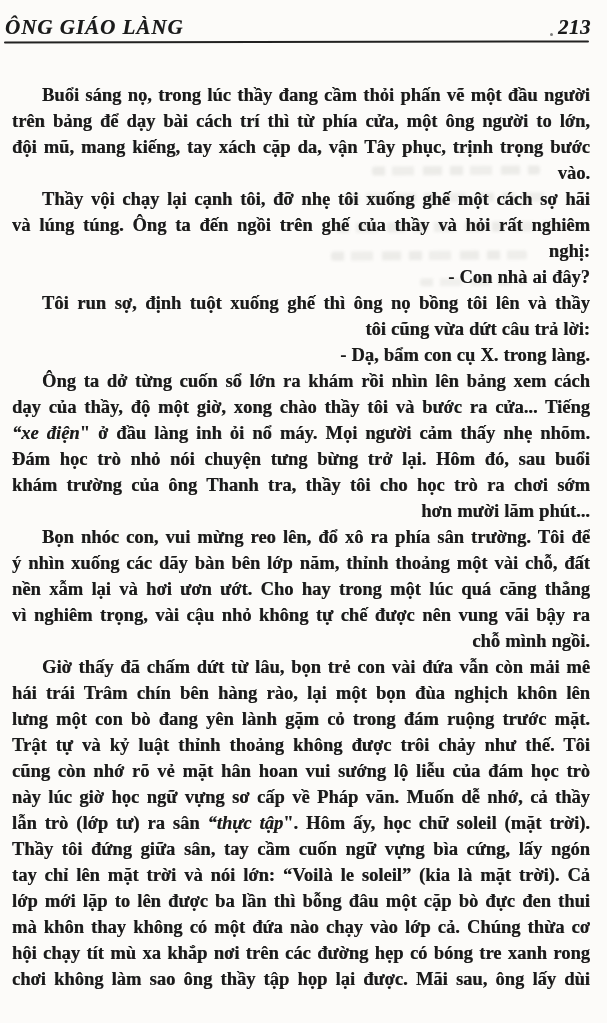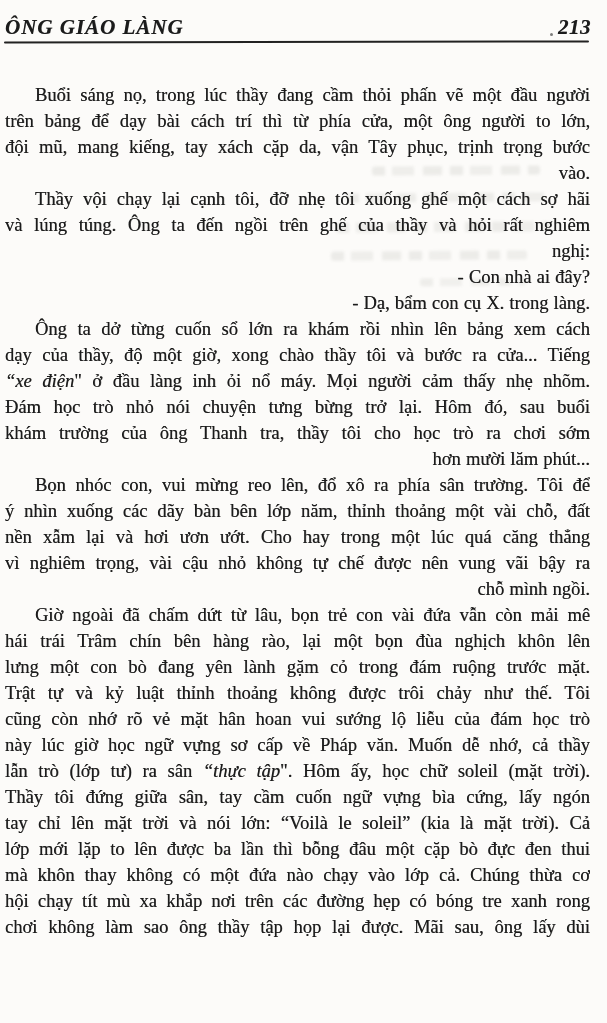--- a/index.html
+++ b/index.html
@@ -31,24 +31,25 @@
     background: #3a3a3a; border-radius: 50%;
     margin: 0 5px 4px 0; opacity: .65;
   }
   .rule {
     position: absolute; top: 41px; left: 4px; width: 585px; height: 2.4px;
     background: #222; transform: rotate(-0.12deg);
     border-radius: 1px;
   }
   
   .body-text {
-    position: absolute; top: 46px; left: 5px; right: 17px;
+    position: absolute; top: 46px; left: 12px; right: 17px;
     padding-top: 36px;
     font-size: 18.5px; line-height: 26px;
     text-shadow: 0.35px 0 0 rgba(25,25,25,.65);
+    font-weight: bold;
   }
   .para { margin: 0; }
   .line {
     height: 26px; overflow: hidden;
     text-align: right; white-space: normal;
     word-spacing: 0.5px;
   }
   .line.jl { text-align: justify; text-align-last: justify; }
   .line.ind { text-indent: 30px; }
   .it { font-style: italic; }
@@ -99,39 +100,43 @@
       </div>
       <div class="para">
         <div class="line jl ind"><span>Thầy vội chạy lại cạnh tôi, đỡ nhẹ tôi xuống ghế một cách sợ hãi</span></div>
         <div class="line jl"><span>và lúng túng. Ông ta đến ngồi trên ghế của thầy và hỏi rất nghiêm</span></div>
         <div class="line"><span>nghị:</span></div>
       </div>
       <div class="para">
         <div class="line ind"><span>- Con nhà ai đây?</span></div>
       </div>
       <div class="para">
+        <div class="line jl ind"><span>Tôi run sợ, định tuột xuống ghế thì ông nọ bồng tôi lên và thầy</span></div>
+        <div class="line"><span>tôi cũng vừa dứt câu trả lời:</span></div>
+      </div>
+      <div class="para">
         <div class="line ind"><span>- Dạ, bẩm con cụ X. trong làng.</span></div>
       </div>
       <div class="para">
         <div class="line jl ind"><span>Ông ta dở từng cuốn sổ lớn ra khám rồi nhìn lên bảng xem cách</span></div>
         <div class="line jl"><span>dạy của thầy, độ một giờ, xong chào thầy tôi và bước ra cửa... Tiếng</span></div>
         <div class="line jl"><span class="it">“xe điện</span><span>" ở đầu làng inh ỏi nổ máy. Mọi người cảm thấy nhẹ nhõm.</span></div>
         <div class="line jl"><span>Đám học trò nhỏ nói chuyện tưng bừng trở lại. Hôm đó, sau buổi</span></div>
         <div class="line jl"><span>khám trường của ông Thanh tra, thầy tôi cho học trò ra chơi sớm</span></div>
         <div class="line"><span>hơn mười lăm phút...</span></div>
       </div>
       <div class="para">
         <div class="line jl ind"><span>Bọn nhóc con, vui mừng reo lên, đổ xô ra phía sân trường. Tôi để</span></div>
         <div class="line jl"><span>ý nhìn xuống các dãy bàn bên lớp năm, thỉnh thoảng một vài chỗ, đất</span></div>
         <div class="line jl"><span>nền xẫm lại và hơi ươn ướt. Cho hay trong một lúc quá căng thẳng</span></div>
         <div class="line jl"><span>vì nghiêm trọng, vài cậu nhỏ không tự chế được nên vung vãi bậy ra</span></div>
         <div class="line"><span>chỗ mình ngồi.</span></div>
       </div>
       <div class="para">
-        <div class="line jl ind"><span>Giờ ngoài đã chấm dứt từ lâu, bọn trẻ con vài đứa vẫn còn mải mê</span></div>
+        <div class="line jl ind"><span>Giờ thấy đã chấm dứt từ lâu, bọn trẻ con vài đứa vẫn còn mải mê</span></div>
         <div class="line jl"><span>hái trái Trâm chín bên hàng rào, lại một bọn đùa nghịch khôn lên</span></div>
         <div class="line jl"><span>lưng một con bò đang yên lành gặm cỏ trong đám ruộng trước mặt.</span></div>
         <div class="line jl"><span>Trật tự và kỷ luật thỉnh thoảng không được trôi chảy như thế. Tôi</span></div>
         <div class="line jl"><span>cũng còn nhớ rõ vẻ mặt hân hoan vui sướng lộ liễu của đám học trò</span></div>
         <div class="line jl"><span>này lúc giờ học ngữ vựng sơ cấp về Pháp văn. Muốn dễ nhớ, cả thầy</span></div>
         <div class="line jl"><span>lẫn trò (lớp tư) ra sân </span><span class="it">“thực tập</span><span>". Hôm ấy, học chữ soleil (mặt trời).</span></div>
         <div class="line jl"><span>Thầy tôi đứng giữa sân, tay cầm cuốn ngữ vựng bìa cứng, lấy ngón</span></div>
         <div class="line jl"><span>tay chỉ lên mặt trời và nói lớn: “Voilà le soleil” (kia là mặt trời). Cả</span></div>
         <div class="line jl"><span>lớp mới lặp to lên được ba lần thì bỗng đâu một cặp bò đực đen thui</span></div>
         <div class="line jl"><span>mà khôn thay không có một đứa nào chạy vào lớp cả. Chúng thừa cơ</span></div>

